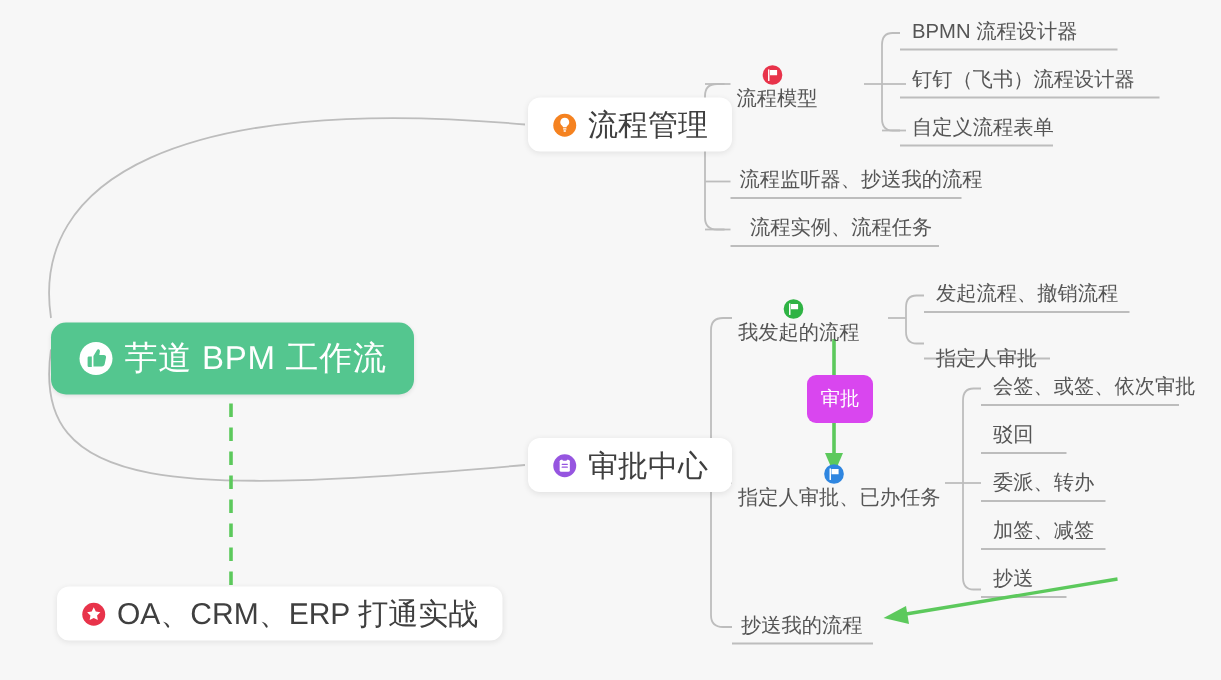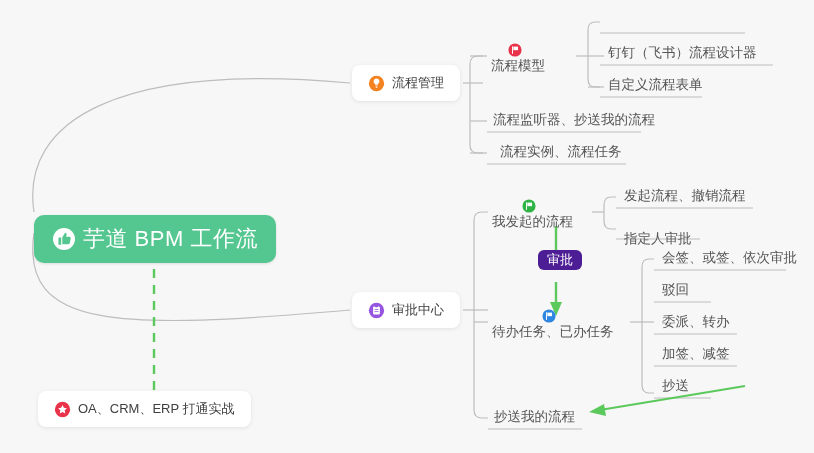--- a/index.html
+++ b/index.html
@@ -38,39 +38,39 @@
     box-shadow: 0 1px 3px rgba(0,0,0,0.10);
     margin-top: 19px;
   }
   .root .label { letter-spacing: 0.5px; }
   
   .card {
     background: #ffffff;
     border-radius: 8px;
     padding: 0 16px;
     height: 36px;
-    font-size: 13px;
+    font-size: 20px;
     color: #3f3f3f;
     box-shadow: 0 1px 4px rgba(0,0,0,0.09);
   }
   
   .leaf {
     font-size: 13.5px;
     color: #555555;
     height: 26px;
     padding: 0 4px;
   }
   .leaf.with-icon { padding-left: 2px; flex-direction: column; }
   
   .badge {
-    background: #4c1d95;
+    background: #d946ef;
     color: #ffffff;
     border-radius: 6px;
     font-size: 13px;
-    height: 20px;
+    height: 32px;
     padding: 0 9px;
     justify-content: center;
   }
   
   .icon {
     display: inline-flex;
     align-items: center;
     justify-content: center;
     flex: 0 0 auto;
     margin-right: 7px;
@@ -175,20 +175,23 @@
     <span class="icon ico-sm">
       <svg viewBox="0 0 16 16">
         <circle cx="8" cy="8" r="7.5" fill="#e8334a"></circle>
         <rect x="4.6" y="3.6" width="1.1" height="9" rx="0.5" fill="#ffffff"></rect>
         <path fill="#ffffff" d="M6.1 4.1h5.4v4.1H6.1z"></path>
       </svg>
     </span>
     <span>流程模型</span>
   </div>
 
+  <div class="node leaf" style="left:604px; top:8px;">
+    <span>BPMN 流程设计器</span>
+  </div>
   <div class="node leaf" style="left:604px; top:40px;">
     <span>钉钉（飞书）流程设计器</span>
   </div>
   <div class="node leaf" style="left:604px; top:72px;">
     <span>自定义流程表单</span>
   </div>
 
   <div class="node leaf" style="left:489px; top:107px;">
     <span>流程监听器、抄送我的流程</span>
   </div>
@@ -232,21 +235,21 @@
   </div>
 
   <div class="node leaf with-icon" style="left:490px; top:309px;">
     <span class="icon ico-sm">
       <svg viewBox="0 0 16 16">
         <circle cx="8" cy="8" r="7.5" fill="#2f86e0"></circle>
         <rect x="4.6" y="3.6" width="1.1" height="9" rx="0.5" fill="#ffffff"></rect>
         <path fill="#ffffff" d="M6.1 4.1h5.4v4.1H6.1z"></path>
       </svg>
     </span>
-    <span>待办任务、已办任务</span>
+    <span>指定人审批、已办任务</span>
   </div>
 
   <div class="node leaf" style="left:658px; top:245px;font-family:Liberation Mono, monospace;">
     <span>会签、或签、依次审批</span>
   </div>
   <div class="node leaf" style="left:658px; top:277px;">
     <span>驳回</span>
   </div>
   <div class="node leaf" style="left:658px; top:309px;">
     <span>委派、转办</span>

